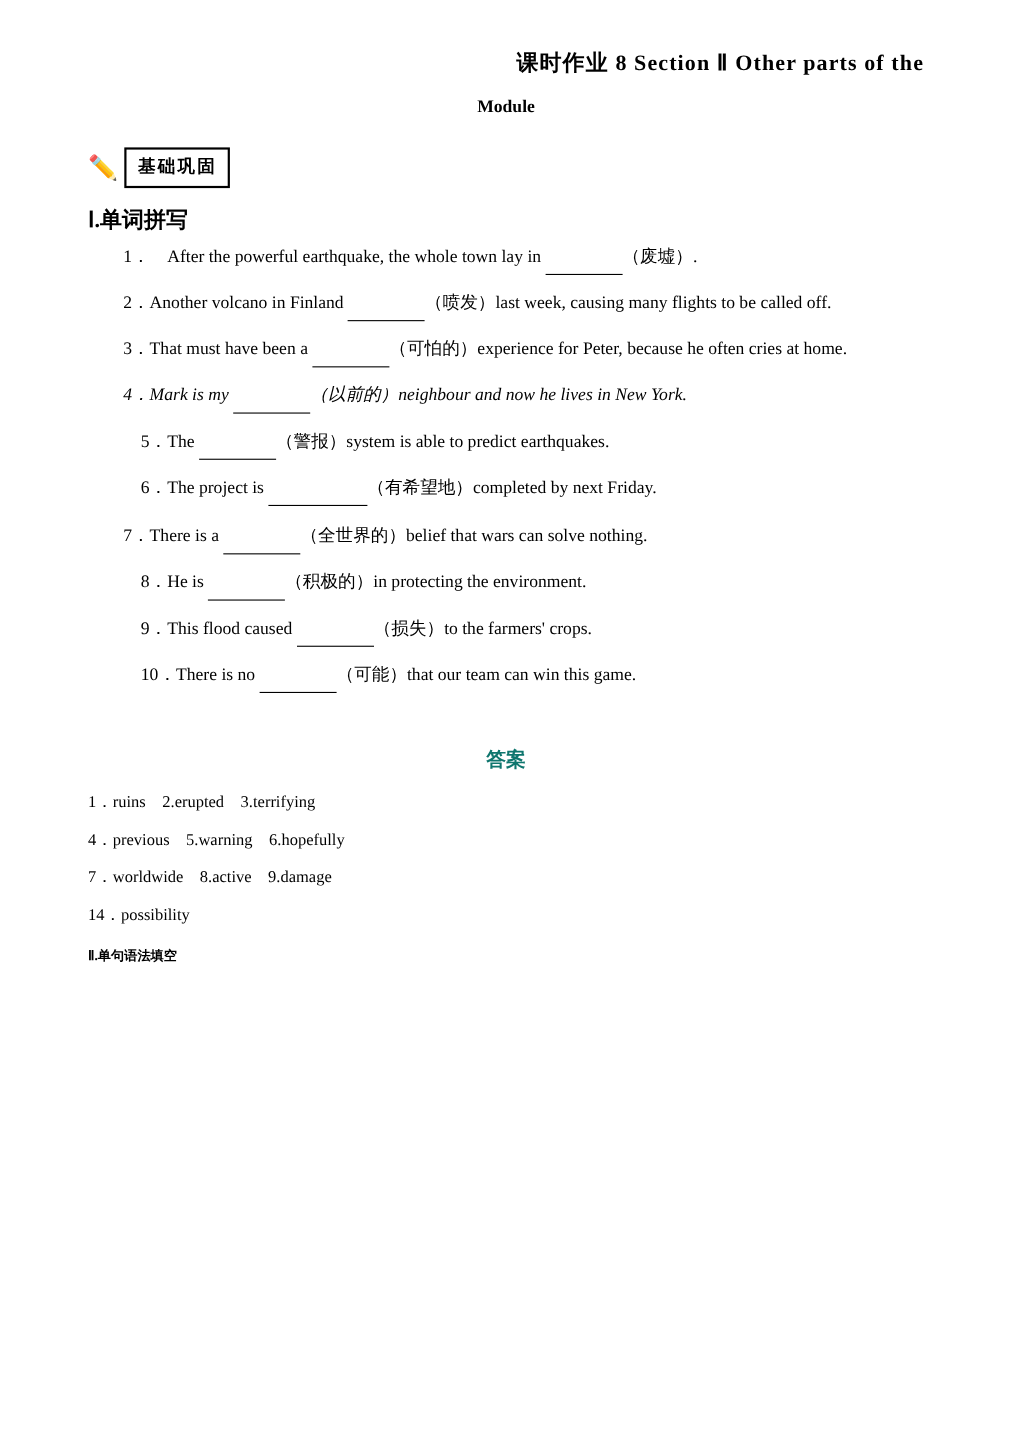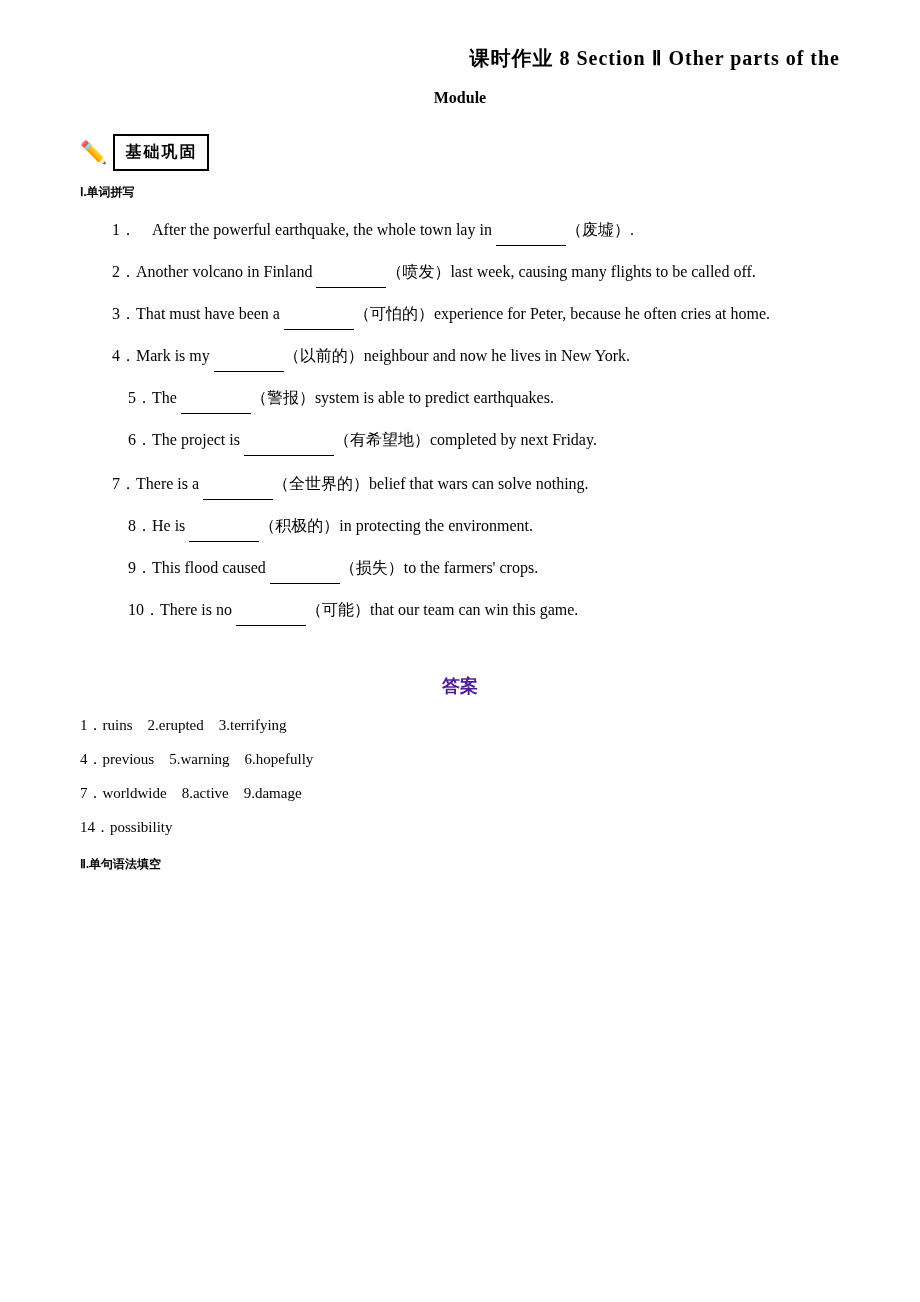--- a/index.html
+++ b/index.html
@@ -46,26 +46,26 @@
       margin-right: 6px;
     }
 
     .section-badge {
       border: 2px solid #000;
       padding: 2px 10px;
       font-size: 16px;
       font-weight: bold;
       letter-spacing: 2px;
       display: inline-block;
+      font-family: Liberation Mono, monospace;
     }
 
     .subsection-title {
-      font-size: 12px;
+      font-size: 20px;
       font-weight: bold;
-      margin-bottom: 10px;
       margin-top: 4px;
     }
 
     .question-block {
       margin-bottom: 10px;
       text-align: justify;
       line-height: 2;
     }
 
     .blank {
@@ -78,21 +78,21 @@
     .blank-long {
       min-width: 90px;
     }
 
     .answer-section {
       margin-top: 20px;
       text-align: center;
     }
 
     .answer-title {
-      color: #4c1d95;
+      color: #0f766e;
       font-size: 18px;
       font-weight: bold;
       margin-bottom: 8px;
       margin-top: 44px;
     }
 
     .answer-line {
       text-align: left;
       margin-bottom: 4px;
       font-size: 15px;
@@ -132,21 +132,21 @@
 </div>
 
 <div class="question-block indented" style="text-align:justify;">
   <span>2．Another volcano in Finland <span class="blank"></span>（喷发）last week, causing many flights to be called off.</span>
 </div>
 
 <div class="question-block indented" style="text-align:justify;">
   <span>3．That must have been a <span class="blank"></span>（可怕的）experience for Peter, because he often cries at home.</span>
 </div>
 
-<div class="question-block indented" style="text-align:justify;">
+<div class="question-block indented" style="text-align:justify;font-style:italic;">
   <span>4．Mark is my <span class="blank"></span>（以前的）neighbour and now he lives in New York.</span>
 </div>
 
 <div class="question-block q-indent">
   <span>5．The <span class="blank"></span>（警报）system is able to predict earthquakes.</span>
 </div>
 
 <div class="question-block q-indent">
   <span>6．The project is <span class="blank blank-long"></span>（有希望地）completed by next Friday.</span>
 </div>

